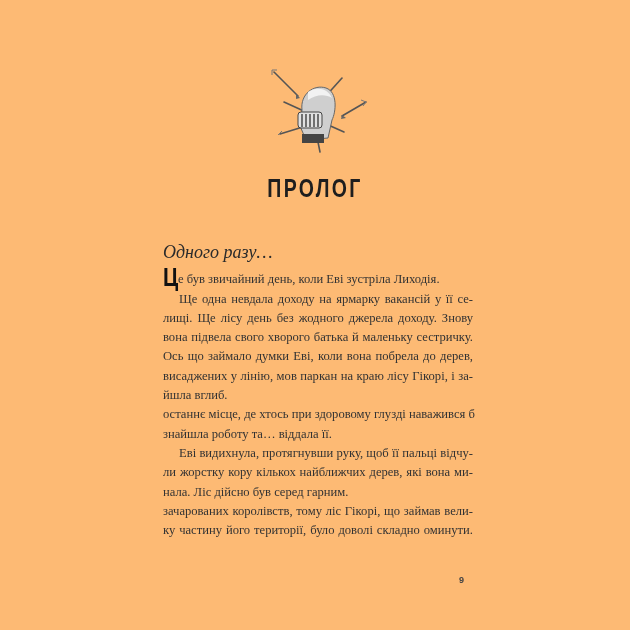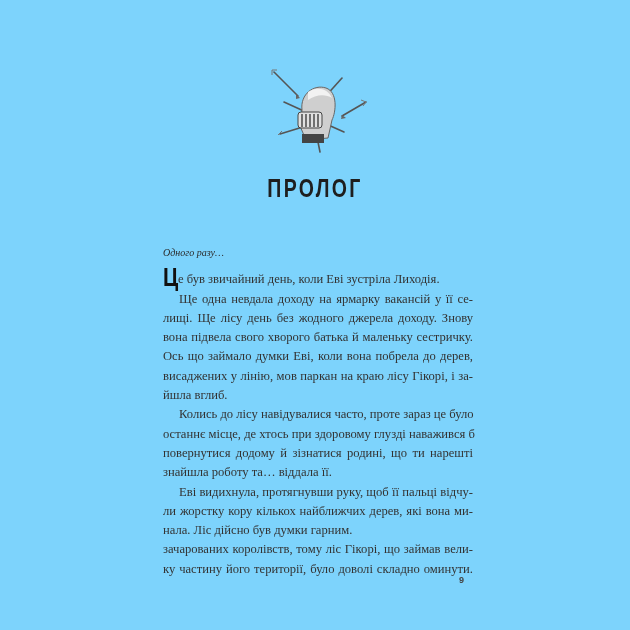--- a/index.html
+++ b/index.html
@@ -1,28 +1,28 @@
 <!DOCTYPE html>
 <html><head>
   <meta charset="utf-8">
   <style>
     html, body { margin: 0; padding: 0; background: #ffffff; }
     body { width: 630px; height: 630px; position: relative; overflow: hidden; }
-    .page { position: absolute; left: 0; top: 0; width: 630px; height: 630px; background: #7dd3fc; }
+    .page { position: absolute; left: 0; top: 0; width: 630px; height: 630px; background: #fdba74; }
     .emblem { position: absolute; left: 262px; top: 64px; width: 108px; height: 90px; }
     .title {
       position: absolute; left: 0; top: 174px; width: 630px; text-align: center;
       font-family: "Liberation Sans", sans-serif; font-weight: bold; font-size: 25px;
       letter-spacing: 3px; color: #1e1e1e; transform: scaleX(0.78); transform-origin: center;
     }
     .text {
       position: absolute; left: 163px; top: 243px; width: 310px;
       font-family: "Liberation Serif", serif; font-size: 12.6px; line-height: 19.3px; color: #333;
     }
-    .subtitle { font-style: italic; font-size: 10px; margin: 0 0 6px 0; color: #2b2b2b; }
+    .subtitle { font-style: italic; font-size: 18px; margin: 0 0 6px 0; color: #2b2b2b; }
     .line { white-space: nowrap; display: block; text-align: justify; text-align-last: justify; }
     .line.last { text-align-last: left; }
     .ind { padding-left: 16px; }
     .dropcap {
       font-family: "Liberation Sans", sans-serif; font-weight: bold; font-size: 26px;
       line-height: 19px; color: #111; vertical-align: -3px; display: inline-block; transform: scaleX(0.8); transform-origin: left; margin-right: -4px;
     }
     .pagenum {
       position: absolute; left: 459px; top: 575px; font-family: "Liberation Sans", sans-serif;
       font-weight: bold; font-size: 9px; color: #444;
@@ -71,26 +71,24 @@
 
   <div class="text">
     <div class="subtitle">Одного разу…</div>
     <span class="line last"><span class="dropcap">Ц</span><span>е був звичайний день, коли Еві зустріла Лиходія.</span></span>
     <span class="line ind">Ще одна невдала доходу на ярмарку вакансій у її се-</span>
     <span class="line">лищі. Ще лісу день без жодного джерела доходу. Знову</span>
     <span class="line">вона підвела свого хворого батька й маленьку сестричку.</span>
     <span class="line">Ось що займало думки Еві, коли вона побрела до дерев,</span>
     <span class="line">висаджених у лінію, мов паркан на краю лісу Гікорі, і за-</span>
     <span class="line last">йшла вглиб.</span>
-    <span class="line ind">Колись до лісу навідувалися часто, проте зараз це було</span>
     <span class="line">останнє місце, де хтось при здоровому глузді наважився б</span>
-    <span class="line">повернутися додому й зізнатися родині, що ти нарешті</span>
     <span class="line last">знайшла роботу та… віддала її.</span>
     <span class="line ind">Еві видихнула, протягнувши руку, щоб її пальці відчу-</span>
     <span class="line">ли жорстку кору кількох найближчих дерев, які вона ми-</span>
-    <span class="line last">нала. Ліс дійсно був думки гарним.</span>
+    <span class="line last">нала. Ліс дійсно був серед гарним.</span>
     <span class="line">зачарованих королівств, тому ліс Гікорі, що займав вели-</span>
     <span class="line">ку частину його території, було доволі складно оминути.</span>
 
   </div>
 
   <div class="pagenum">9</div>
 </div>
 
 </body></html>

